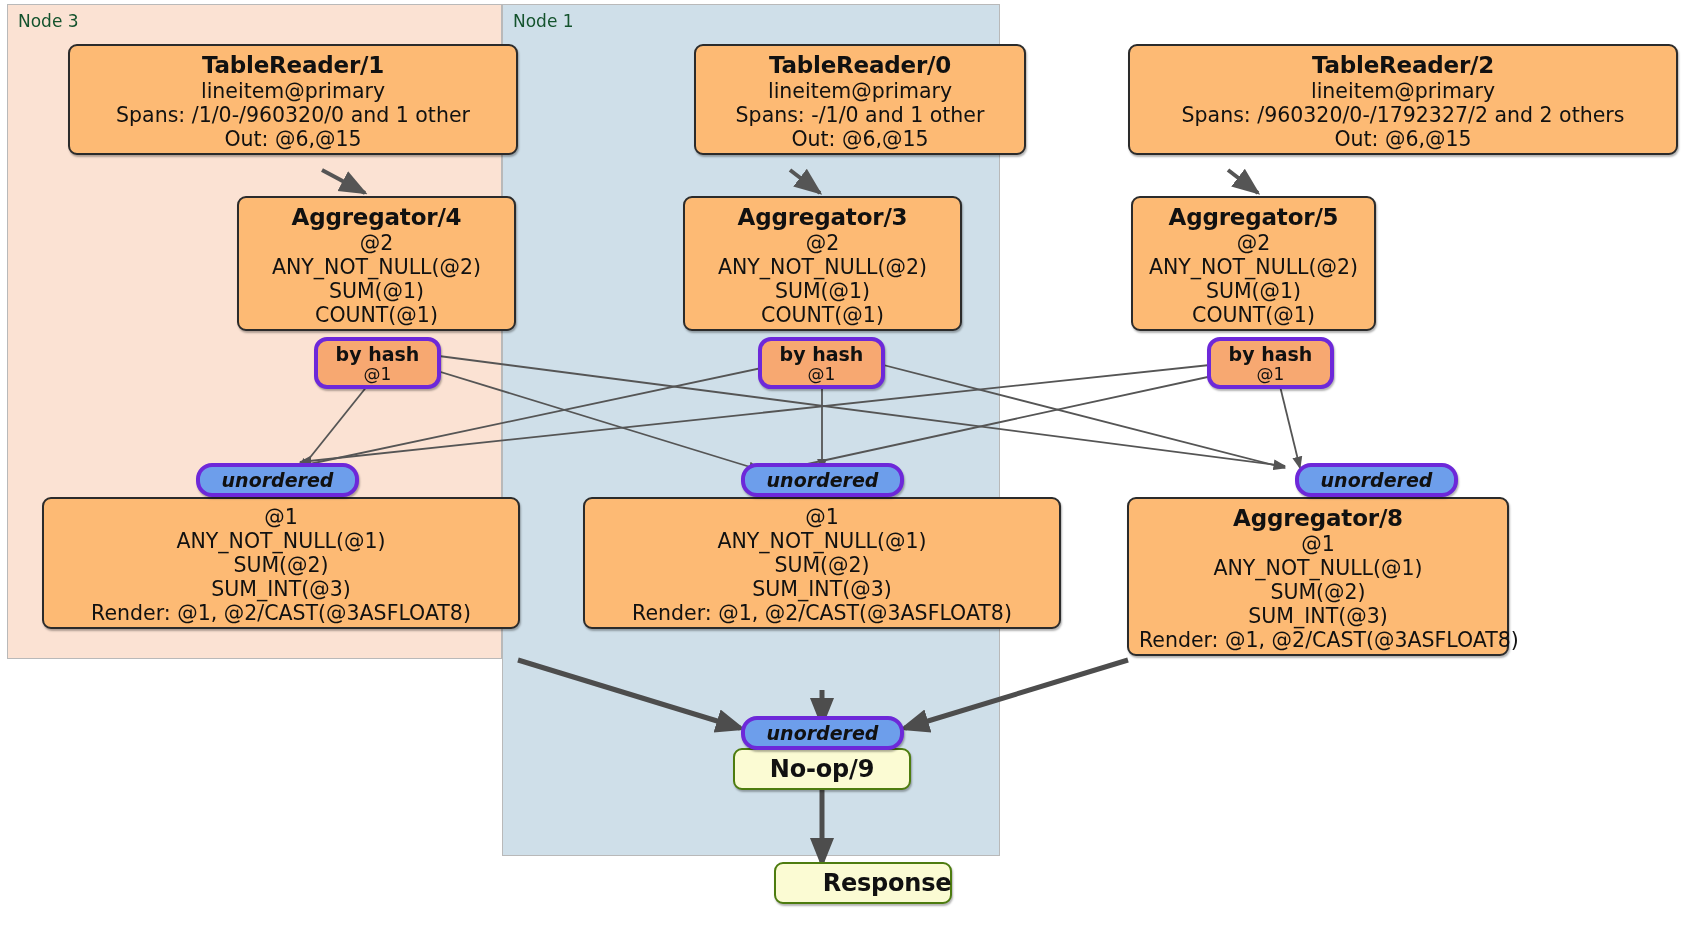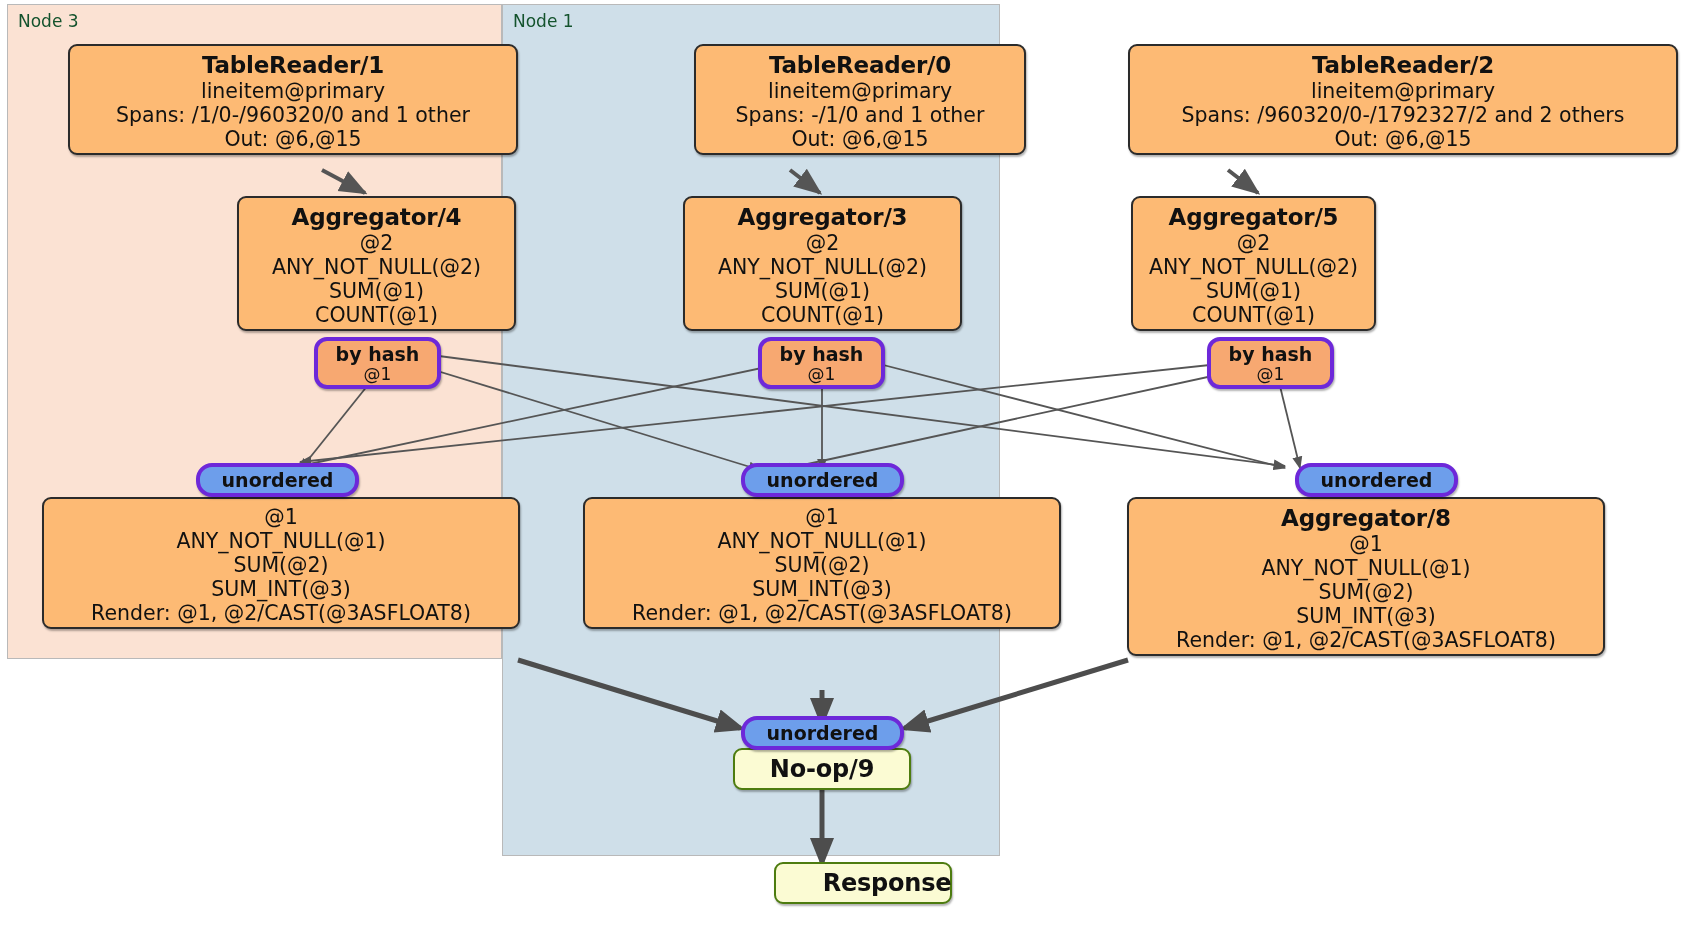--- a/index.html
+++ b/index.html
@@ -110,20 +110,21 @@
   .pill-unordered {
     background: #6d9eeb;
     border-radius: 16px;
     display: flex;
     align-items: center;
     justify-content: center;
   }
   .pill-unordered .pill-title {
     font-weight: bold;
     font-size: 19px;
+    font-style: italic;
   }
 
   .z-front { z-index: 40; }
   .z-mid   { z-index: 30; }
   .z-box   { z-index: 20; }
 </style>
 </head>
 <body>
 
 <div id="root">
@@ -258,21 +259,21 @@
   </div>
 
   <div class="proc-box z-box" style="left:583px; top:497px; width:478px;">
     <div class="proc-line">@1</div>
     <div class="proc-line">ANY_NOT_NULL(@1)</div>
     <div class="proc-line">SUM(@2)</div>
     <div class="proc-line">SUM_INT(@3)</div>
     <div class="proc-line">Render: @1, @2/CAST(@3ASFLOAT8)</div>
   </div>
 
-  <div class="proc-box z-box" style="left:1127px; top:497px; width:478px;">
+  <div class="proc-box z-box" style="left:1127px; top:497px; width:382px;">
     <div class="proc-title">Aggregator/8</div>
     <div class="proc-line">@1</div>
     <div class="proc-line">ANY_NOT_NULL(@1)</div>
     <div class="proc-line">SUM(@2)</div>
     <div class="proc-line">SUM_INT(@3)</div>
     <div class="proc-line">Render: @1, @2/CAST(@3ASFLOAT8)</div>
   </div>
 
   <div class="pill pill-unordered z-front" style="left:741px; top:716px; width:163px; height:34px;">
     <span class="pill-title">unordered</span>

